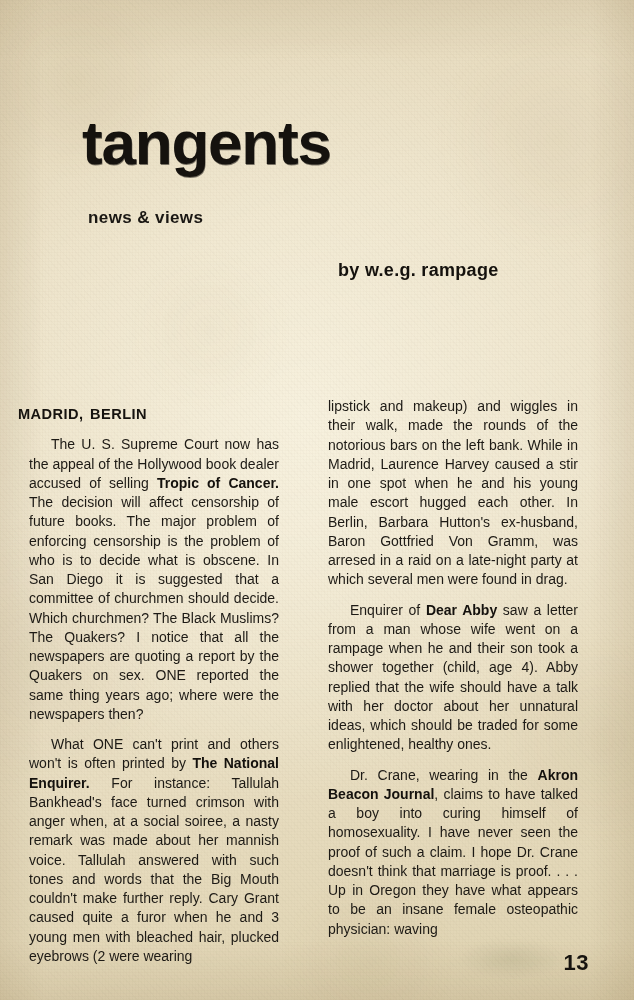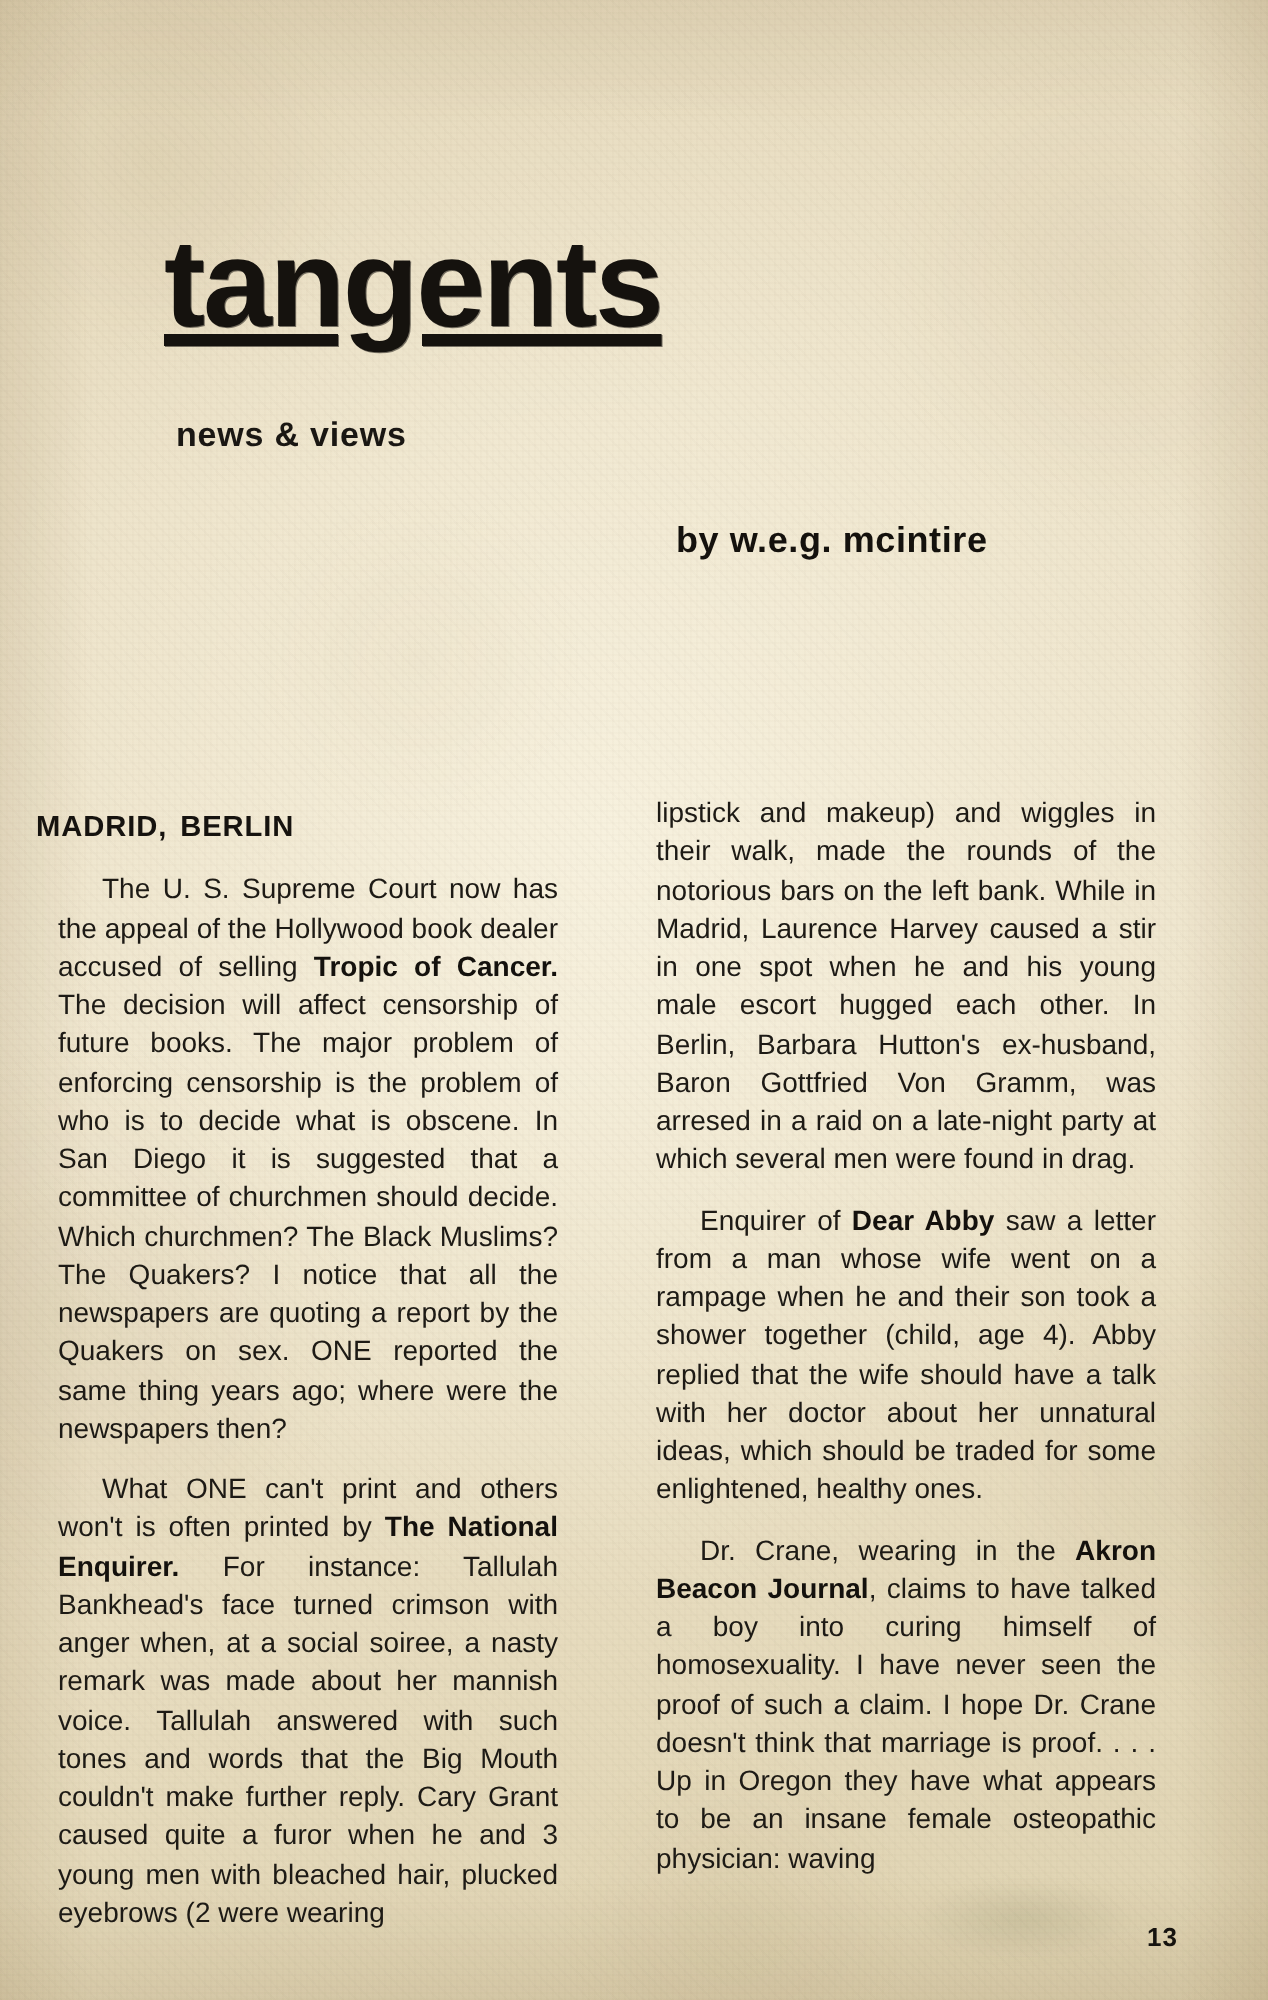--- a/index.html
+++ b/index.html
@@ -87,21 +87,20 @@
   .masthead-title {
     position: absolute;
     left: 82px;
     top: 112px;
     font-size: 62px;
     font-weight: 700;
     letter-spacing: -1.2px;
     line-height: 1;
     color: #15120e;
     text-shadow: 0.5px 0.5px 0 rgba(21,18,14,0.55);
-    text-decoration: underline;
   }
   .masthead-sub {
     position: absolute;
     left: 88px;
     top: 208px;
     font-size: 17px;
     font-weight: 700;
     letter-spacing: .4px;
     color: #1a1713;
   }
@@ -155,21 +154,21 @@
     text-indent: 22px;
     hyphens: manual;
   }
   p.body.cont { text-indent: 0; }
   p.body b { font-weight: 700; color: #14110d; }
 
   .pagenum {
     position: absolute;
     right: 45px;
     bottom: 24px;
-    font-size: 13px;
+    font-size: 22px;
     font-weight: 700;
     color: #16130f;
     letter-spacing: .5px;
   }
 </style>
 </head>
 <body>
 
 <div class="page">
 
@@ -177,21 +176,21 @@
   <div class="grain"></div>
   <div class="edgeshade"></div>
   <div class="smudge"></div>
 
   <div class="content">
 
     <div class="masthead-title">tangents</div>
 
     <div class="masthead-sub">news &amp; views</div>
 
-    <div class="masthead-by">by w.e.g. mcintire</div>
+    <div class="masthead-by">by w.e.g. rampage</div>
 
     <div class="columns">
 
       <div class="col col-left">
 
         <div class="subhead">
           <br>
           <span>MADRID, BERLIN</span>
         </div>
 

